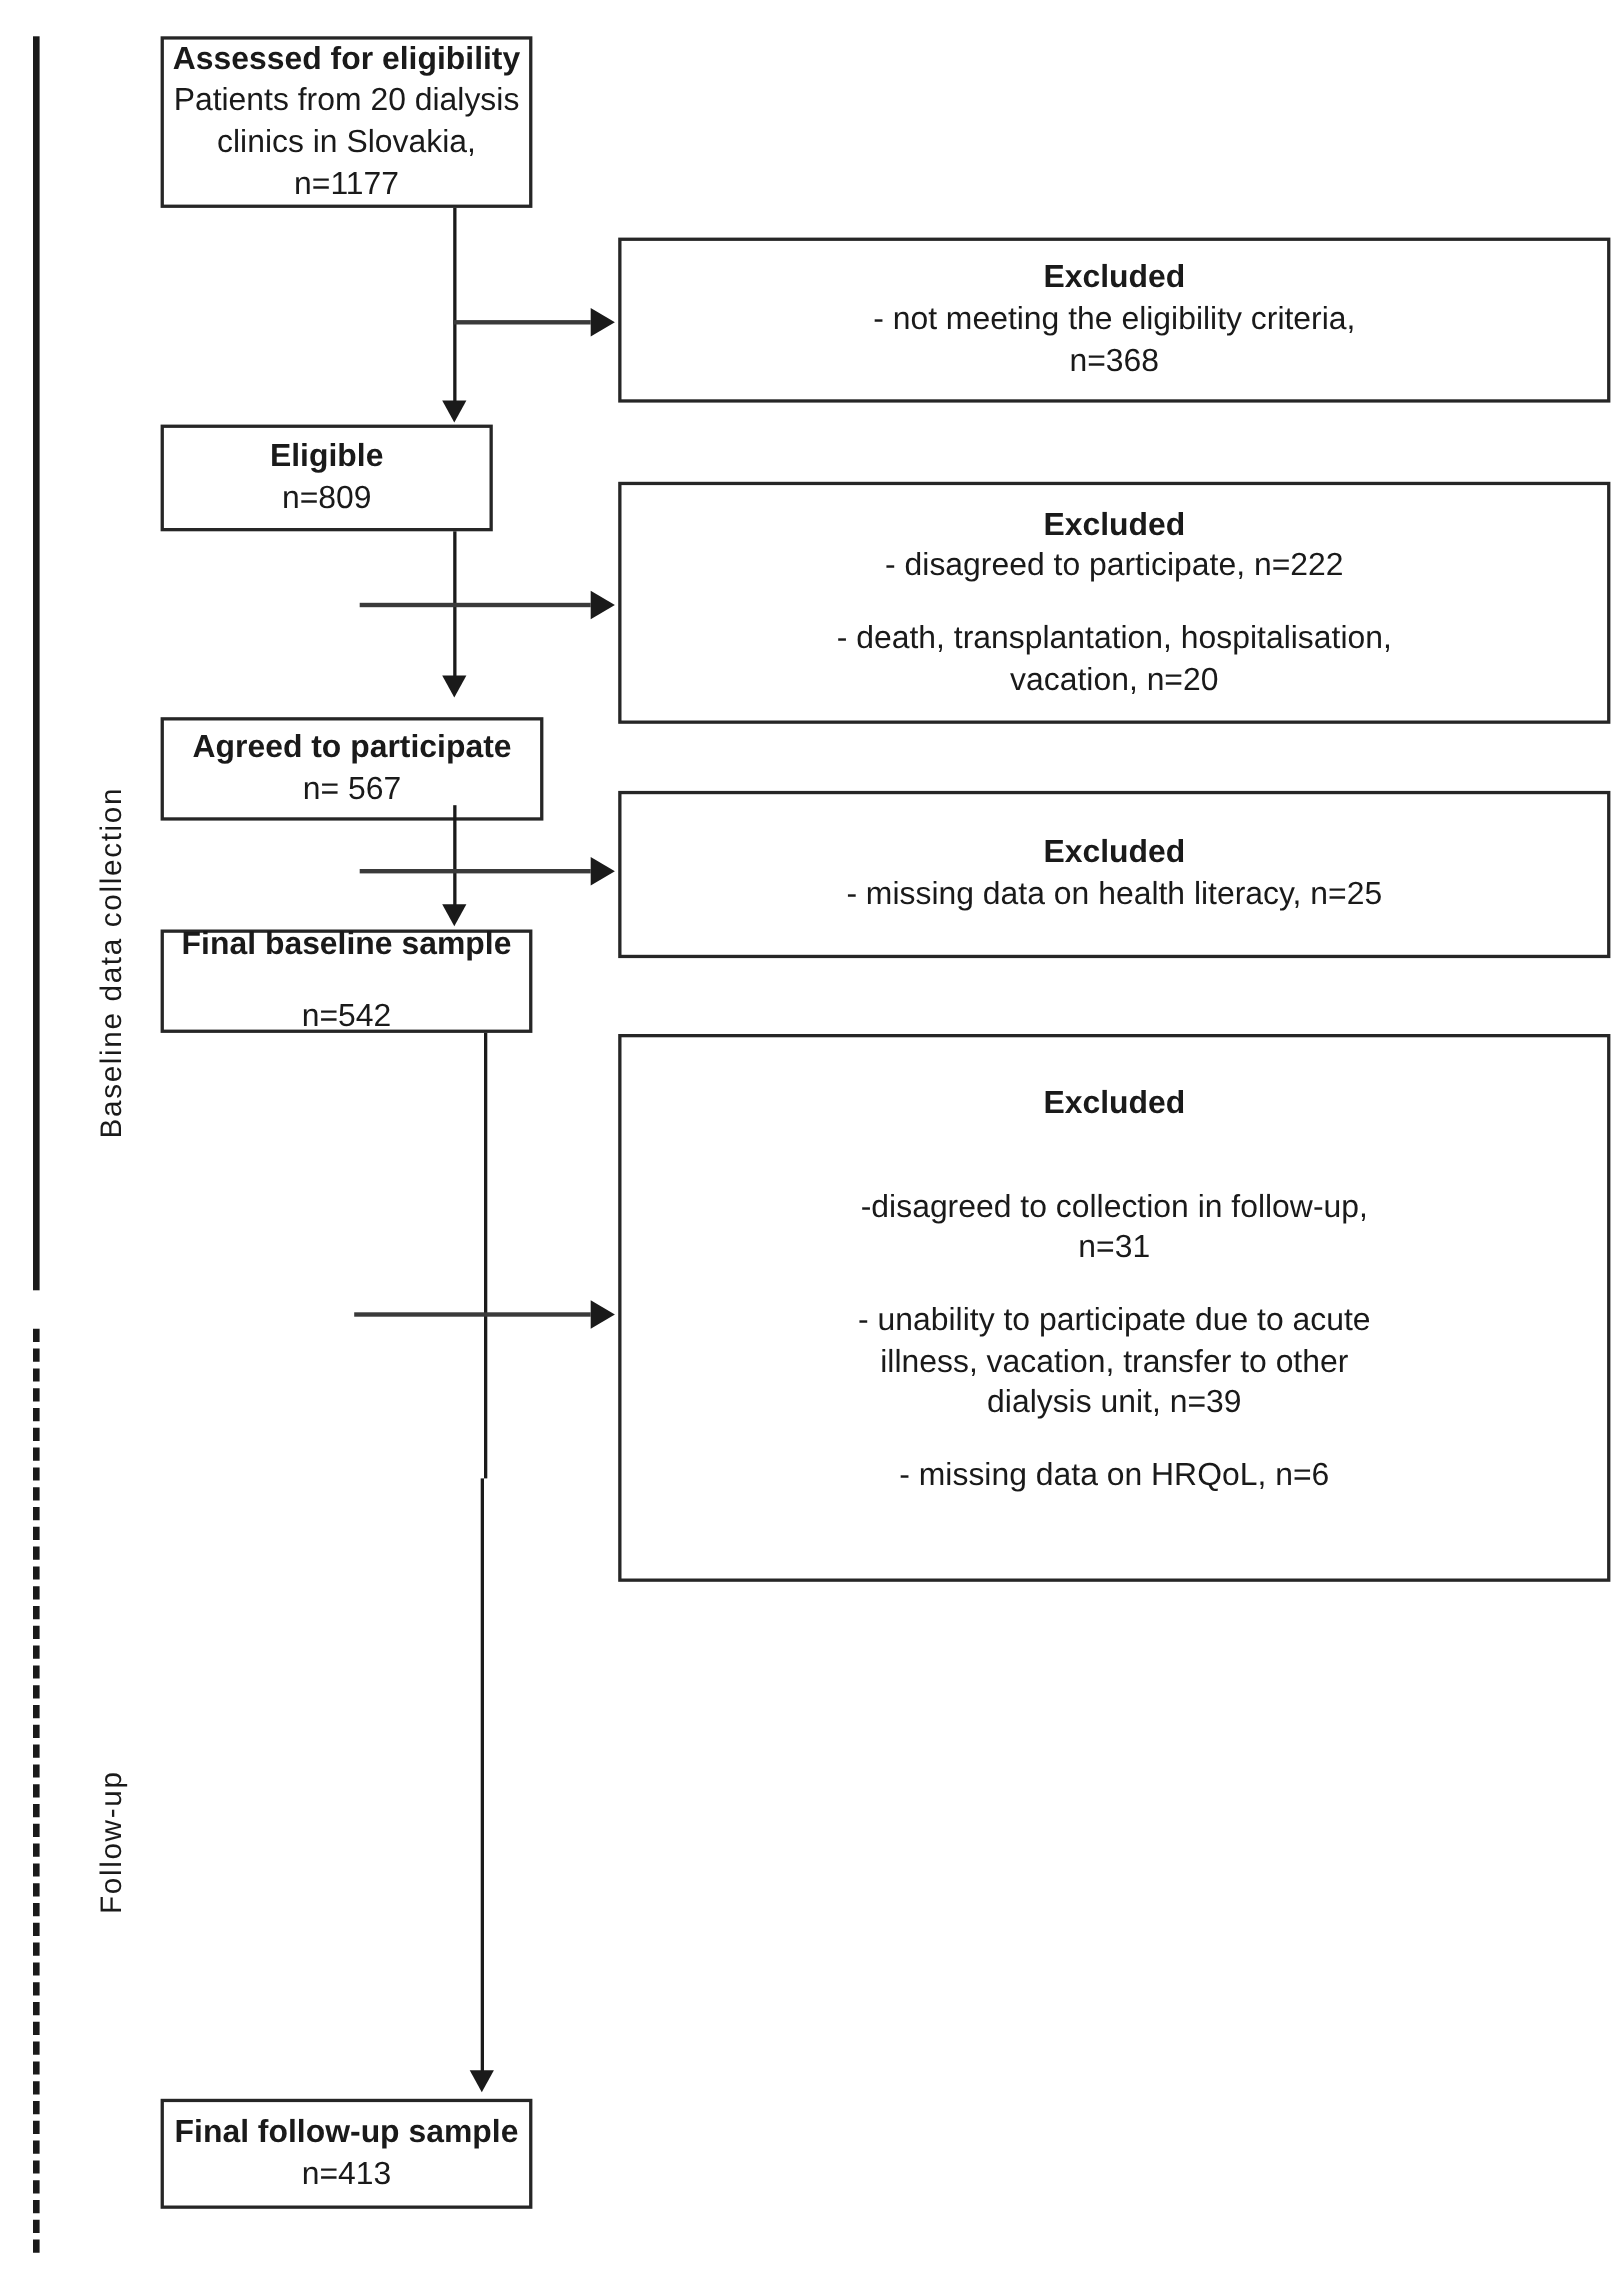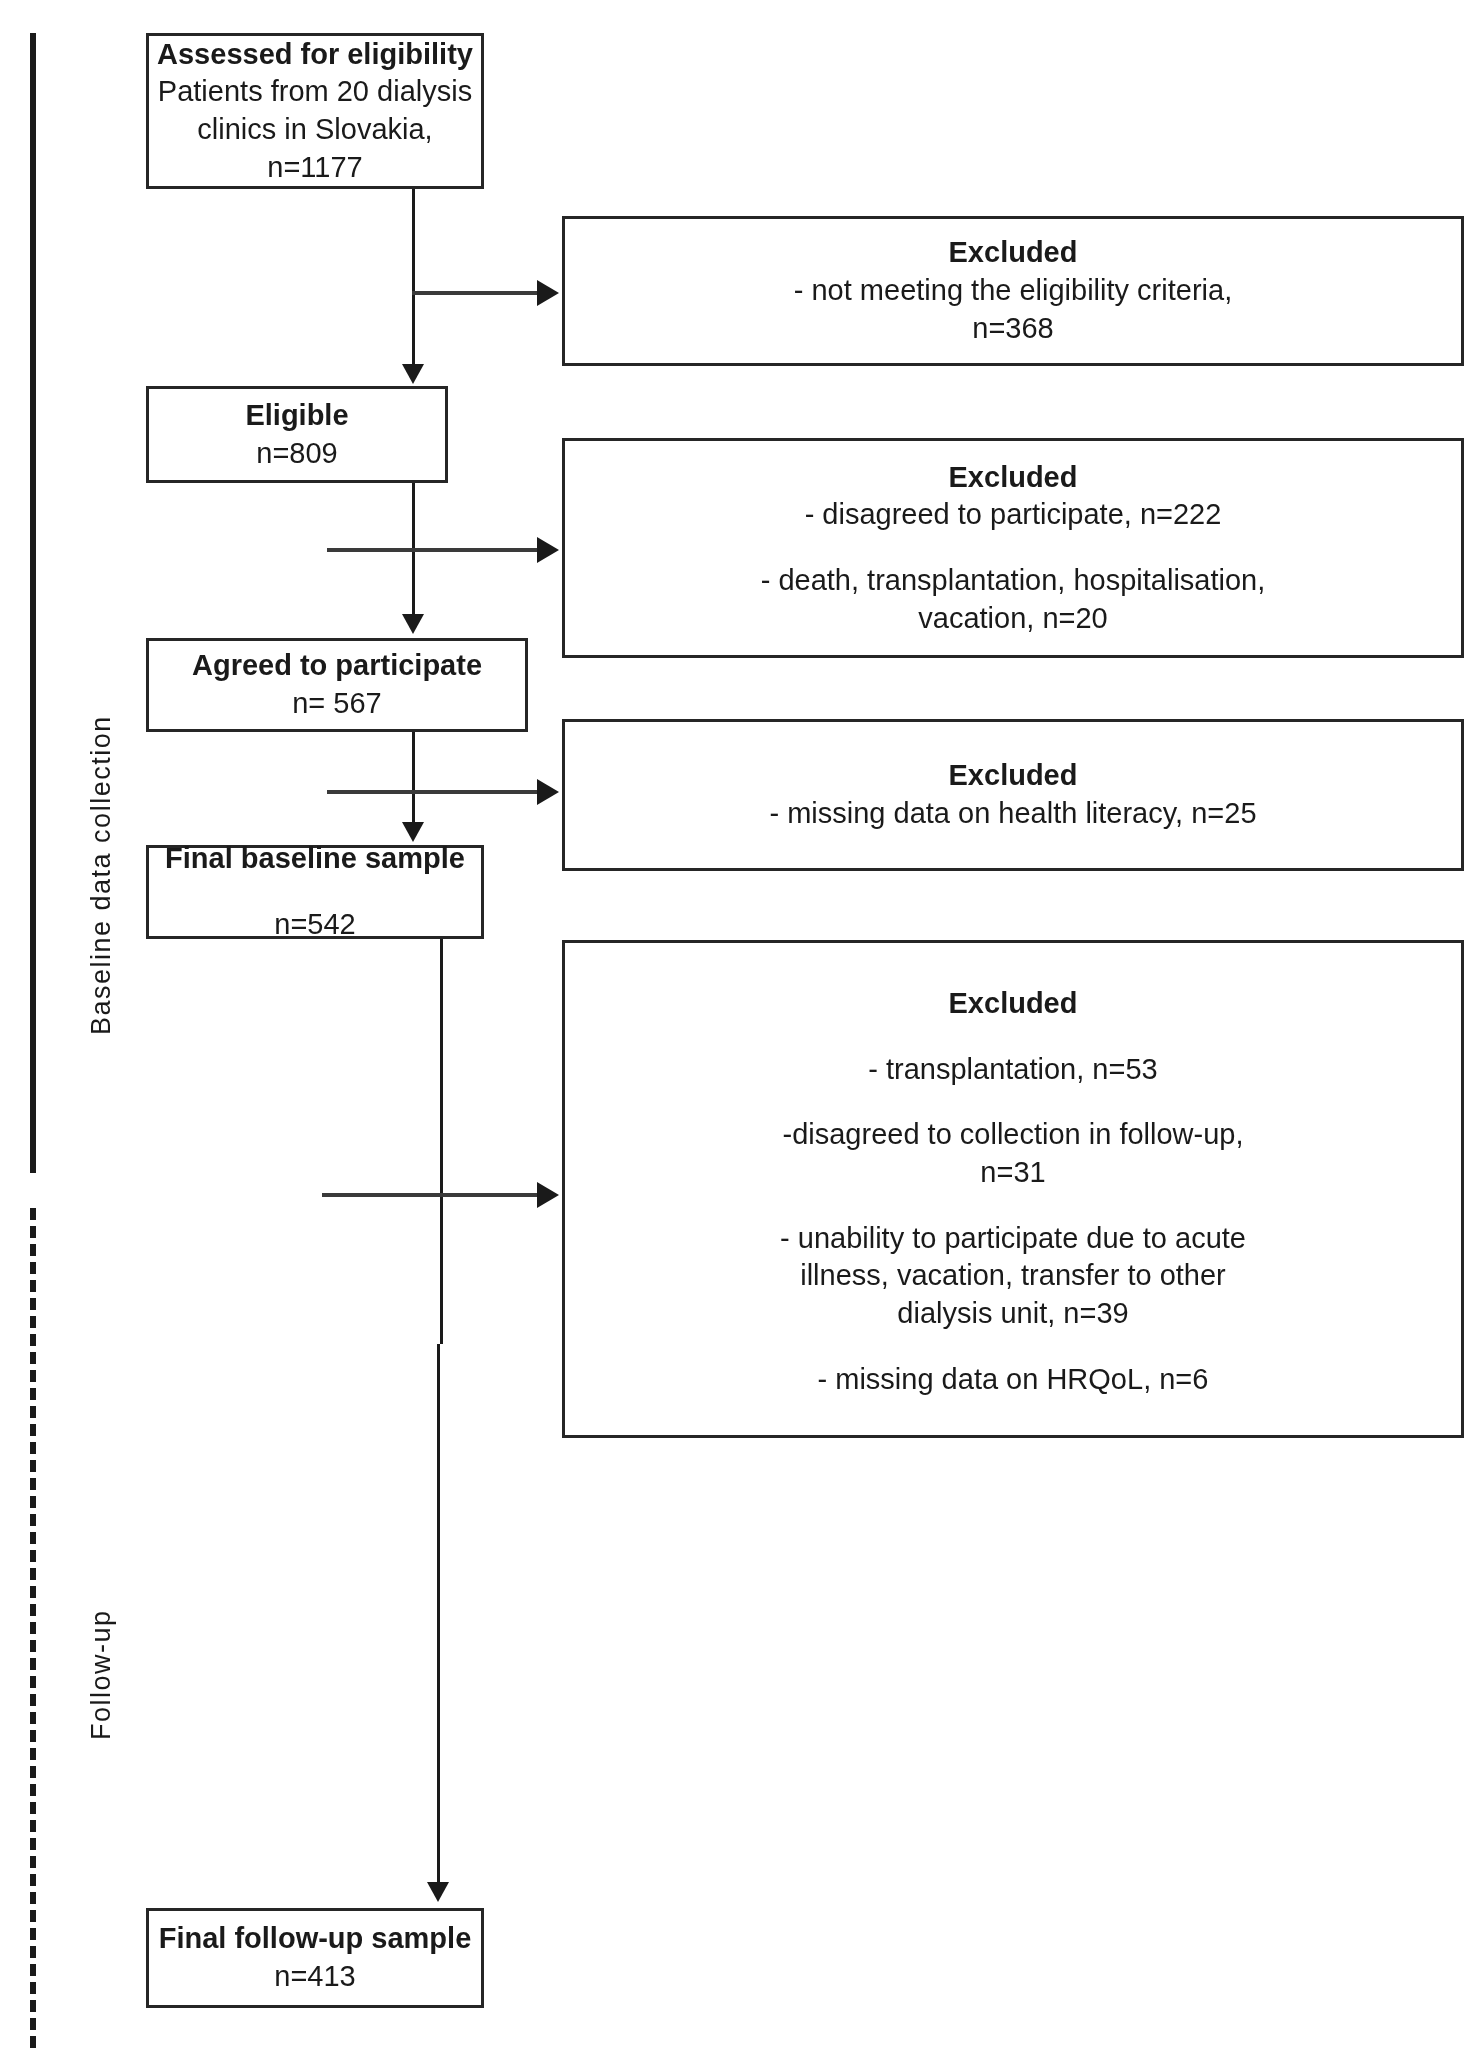--- a/index.html
+++ b/index.html
@@ -113,21 +113,21 @@
     <span class="ln txt">Patients from 20 dialysis</span>
     <span class="ln txt">clinics in Slovakia,</span>
     <span class="ln txt">n=1177</span>
   </div>
 
   <div class="node" style="left:146px; top:386px; width:302px; height:97px;">
     <span class="ln hdr">Eligible</span>
     <span class="ln txt">n=809</span>
   </div>
 
-  <div class="node" style="left:146px; top:638px; width:382px; height:94px;">
+  <div class="node" style="left:146px; top:652px; width:348px; height:94px;">
     <span class="ln hdr">Agreed to participate</span>
     <span class="ln txt">n= 567</span>
   </div>
 
   <div class="node" style="left:146px; top:845px; width:338px; height:94px;gap:28px;">
     <span class="ln hdr">Final baseline sample</span>
     <span class="ln txt">n=542</span>
   </div>
 
   <div class="node" style="left:146px; top:1908px; width:338px; height:100px;">
@@ -150,21 +150,20 @@
   </div>
 
   <div class="node" style="left:562px; top:719px; width:902px; height:152px;">
     <span class="ln hdr">Excluded</span>
     <span class="ln txt">- missing data on health literacy, n=25</span>
   </div>
 
   <div class="node" style="left:562px; top:940px; width:902px; height:498px; justify-content:flex-start; padding-top:42px;">
     <span class="ln hdr">Excluded</span>
     <span class="gap"></span>
-    <span class="ln txt">- transplantation, n=53</span>
     <span class="gap"></span>
     <span class="ln txt">-disagreed to collection in follow-up,</span>
     <span class="ln txt">n=31</span>
     <span class="gap"></span>
     <span class="ln txt">- unability to participate due to acute</span>
     <span class="ln txt">illness, vacation, transfer to other</span>
     <span class="ln txt">dialysis unit, n=39</span>
     <span class="gap"></span>
     <span class="ln txt">- missing data on HRQoL, n=6</span>
   </div>

